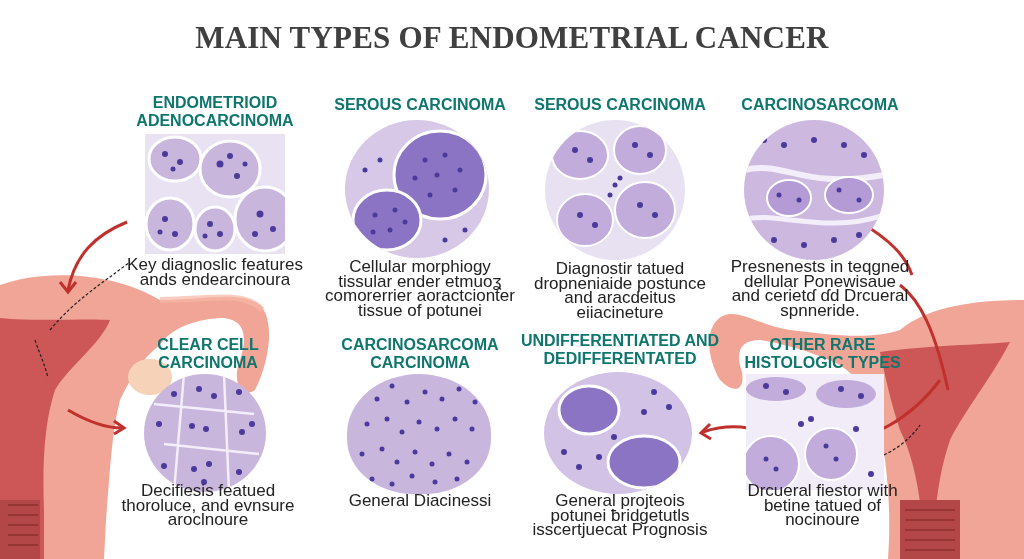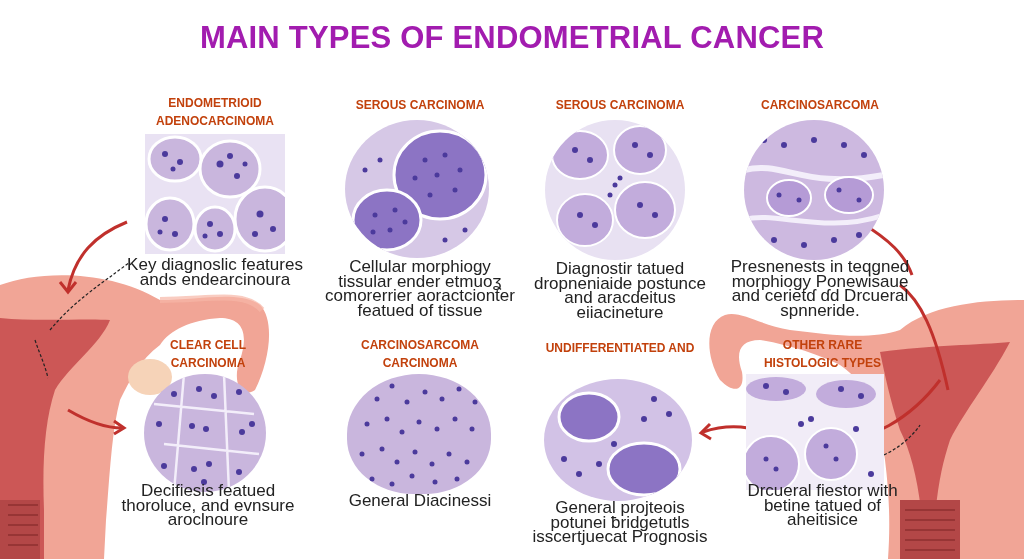--- a/index.html
+++ b/index.html
@@ -9,35 +9,35 @@
   .title {
     position: absolute; top: 20px; left: 0; width: 1024px; text-align: center;
     font-family: "Liberation Sans", sans-serif; font-weight: bold; font-size: 31px;
     letter-spacing: 0.2px;
   }
 
   .anatomy { position: absolute; top: 0; left: 0; width: 1024px; height: 559px; pointer-events: none; }
 
   .card { position: absolute; text-align: center; }
   .card .heading {
-    position: absolute; left: 0; width: 100%; font-weight: bold; font-size: 12px;
-    line-height: 18px; color: #c2410c; text-align: center; text-transform: uppercase;
+    position: absolute; left: 0; width: 100%; font-weight: bold; font-size: 16px;
+    line-height: 18px; color: #0f766e; text-align: center; text-transform: uppercase;
   }
   .card .caption {
     position: absolute; left: 0; width: 100%; font-size: 17px; line-height: 14.5px;
     color: #222; text-align: center;
   }
   .micro { position: absolute; overflow: hidden; }
   .micro.circle { border-radius: 50%; }
   .micro svg { width: 100%; height: 100%; display: block; }
 </style>
 </head>
 <body>
 
-<div class="title" style="color: #a21caf;">MAIN TYPES OF ENDOMETRIAL CANCER</div>
+<div class="title" style="color: #404040; font-family: Liberation Serif, serif;">MAIN TYPES OF ENDOMETRIAL CANCER</div>
 
 <svg class="anatomy" viewBox="0 0 1024 559">
 
   <g>
     <path d="M0,285 C40,270 110,270 160,300 C200,300 240,290 260,305 C275,320 270,360 255,390 C240,400 232,380 240,360 C250,330 240,318 220,318 C190,320 170,330 160,345 C140,360 130,380 120,400 C112,430 110,470 106,520 L104,559 L0,559 Z" fill="#f1a596"></path>
     <path d="M0,318 C40,322 85,318 110,320 C100,345 70,365 55,390 C45,420 42,460 44,510 L44,559 L0,559 Z" fill="#c84f4f" opacity="0.9"></path>
     <path d="M0,500 L40,500 L40,559 L0,559 Z" fill="#b34747"></path>
     <path d="M8,505 L38,505 M8,515 L38,515 M8,525 L38,525 M8,535 L38,535 M8,545 L38,545" stroke="#8e3030" stroke-width="1.5"></path>
 
     <ellipse cx="150" cy="377" rx="22" ry="18" fill="#f6d3b8"></ellipse>
@@ -137,21 +137,21 @@
           <circle cx="35" cy="40" r="2.5"></circle>
           <circle cx="120" cy="110" r="2.5"></circle>
           <circle cx="100" cy="120" r="2.5"></circle>
       </g>
     </svg>
   </div>
   <div class="caption" style="top:164px;">
     <div>Cellular morphiogy</div>
     <div>tissular ender etmuoʓ</div>
     <div>comorerrier aoractcionter</div>
-    <div>featued of tissue</div>
+    <div>tissue of potunei</div>
   </div>
 </div>
 
 <div class="card" style="left:515px; top:96px; width:210px; height:230px;">
   <div class="heading" style="top:0;">
     <div>SEROUS CARCINOMA</div>
   </div>
   <div class="micro circle" style="left:30px; top:24px; width:140px; height:140px;">
     <svg viewBox="0 0 140 140">
       <rect width="140" height="140" fill="#e8e1f2"></rect>
@@ -205,21 +205,21 @@
           <circle cx="115" cy="80" r="2.5"></circle>
         <circle cx="30" cy="120" r="3"></circle>
           <circle cx="60" cy="125" r="3"></circle>
           <circle cx="90" cy="120" r="3"></circle>
           <circle cx="115" cy="115" r="3"></circle>
       </g>
     </svg>
   </div>
   <div class="caption" style="top:164px;">
     <div>Presnenests in teqgned</div>
-    <div>morphiogy Ponewisaue</div>
+    <div>dellular Ponewisaue</div>
     <div>and cerietɗ ɗd Drcueral</div>
     <div>spnneride.</div>
   </div>
 </div>
 
 <div class="card" style="left:118px; top:336px; width:180px; height:210px;">
   <div class="heading" style="top:0;">
     <div>CLEAR CELL</div>
     <div>CARCINOMA</div>
   </div>
@@ -290,23 +290,24 @@
           <circle cx="88" cy="108" r="2.5"></circle>
           <circle cx="110" cy="105" r="2.5"></circle>
       </g>
     </svg>
   </div>
   <div class="caption" style="top:158px;">
     <div>General Diacinessi</div>
   </div>
 </div>
 
-<div class="card" style="left:520px; top:332px; width:200px; height:215px;margin-top:7px;">
+<div class="card" style="left:520px; top:332px; width:200px; height:215px;">
   <div class="heading" style="top:0;">
     <div>UNDIFFERENTIATED AND</div>
+    <div>DEDIFFERENTATED</div>
   </div>
   <div class="micro circle" style="left:24px; top:40px; width:148px; height:122px;">
     <svg viewBox="0 0 148 122" preserveAspectRatio="none">
       <rect width="148" height="122" fill="#d2c2e6"></rect>
       <ellipse cx="45" cy="38" rx="30" ry="24" fill="#8c74c4" stroke="#fff" stroke-width="3"></ellipse>
       <ellipse cx="100" cy="90" rx="36" ry="26" fill="#8c74c4" stroke="#fff" stroke-width="3"></ellipse>
       <g fill="#4b3a9c">
         <circle cx="110" cy="20" r="3"></circle>
           <circle cx="125" cy="35" r="3"></circle>
           <circle cx="100" cy="40" r="3"></circle>
@@ -348,15 +349,15 @@
         <circle cx="55" cy="50" r="3"></circle>
           <circle cx="65" cy="45" r="3"></circle>
           <circle cx="110" cy="55" r="3"></circle>
           <circle cx="125" cy="100" r="3"></circle>
       </g>
     </svg>
   </div>
   <div class="caption" style="top:148px;">
     <div>Drcueral fiestor with</div>
     <div>betine tatued of</div>
-    <div>aheitisice</div>
+    <div>nocinoure</div>
   </div>
 </div>
 
 </body></html>

